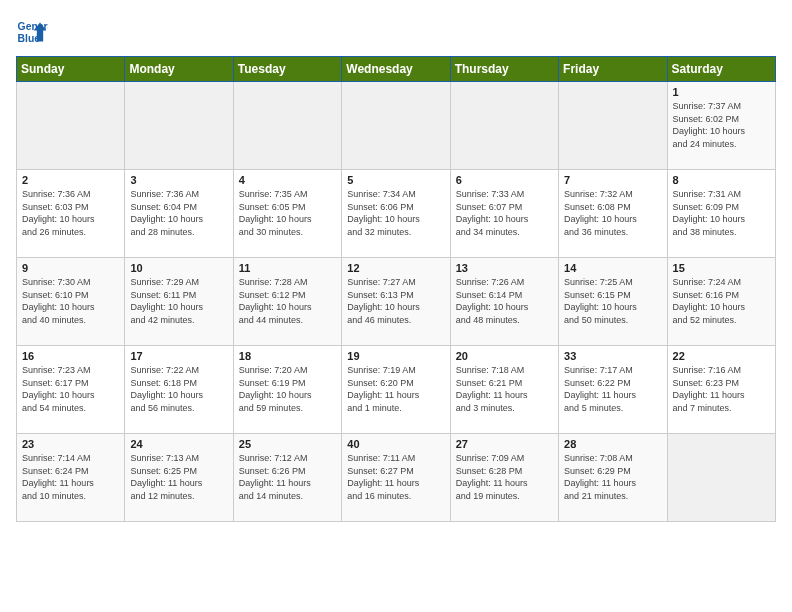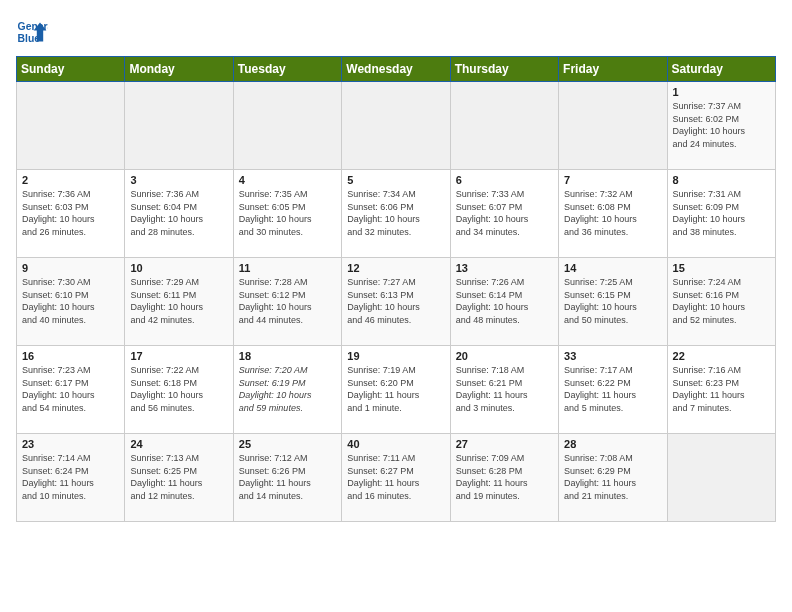--- a/index.html
+++ b/index.html
@@ -243,21 +243,21 @@
         </td>
         <td>
           <span class="day-num">17</span>
           <div class="day-info" style="white-space: pre-line;">Sunrise: 7:22 AM
 Sunset: 6:18 PM
 Daylight: 10 hours
 and 56 minutes.</div>
         </td>
         <td>
           <span class="day-num">18</span>
-          <div class="day-info" style="white-space: pre-line; font-style: italic;">Sunrise: 7:20 AM
+          <div class="day-info" style="white-space: pre-line;">Sunrise: 7:20 AM
 Sunset: 6:19 PM
 Daylight: 10 hours
 and 59 minutes.</div>
         </td>
         <td>
           <span class="day-num">19</span>
           <div class="day-info" style="white-space: pre-line;">Sunrise: 7:19 AM
 Sunset: 6:20 PM
 Daylight: 11 hours
 and 1 minute.</div>

